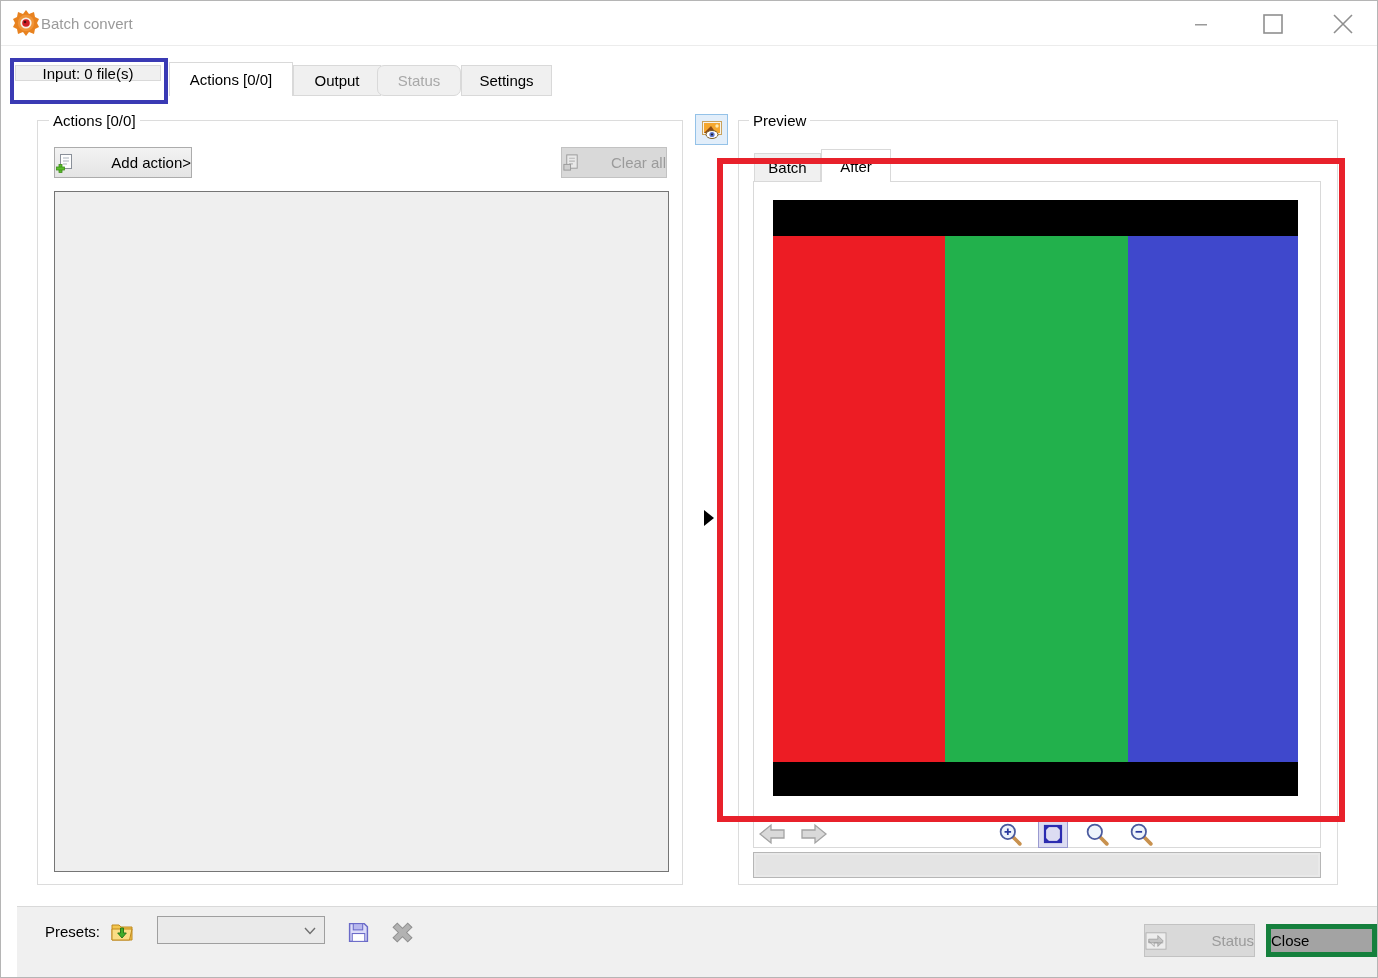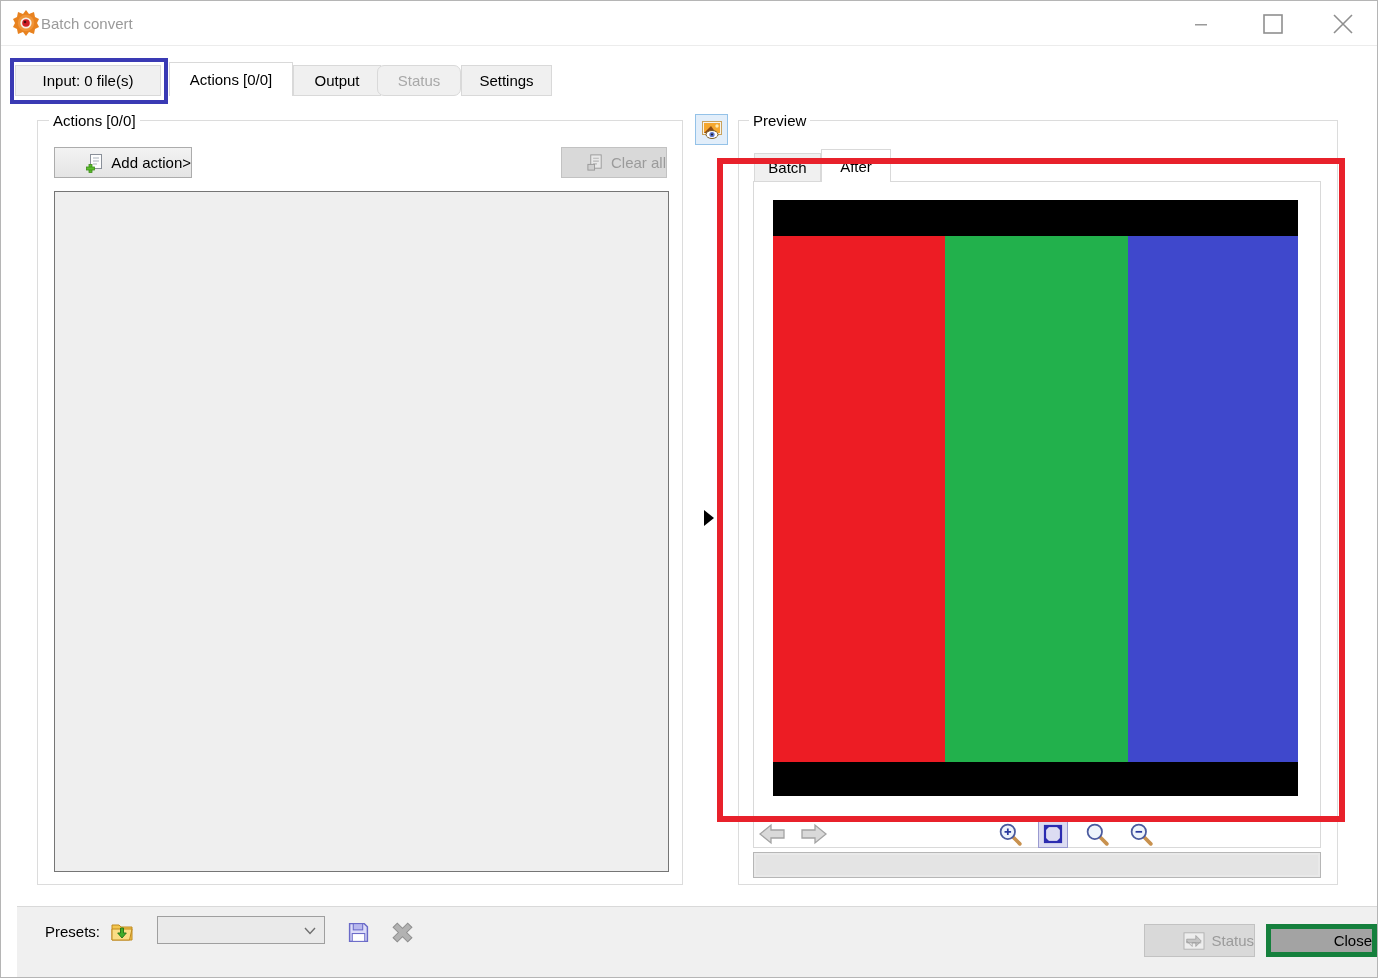--- a/index.html
+++ b/index.html
@@ -19,21 +19,21 @@
   
   .tab { position:absolute; display:flex; align-items:center; justify-content:center;
          background:#f0f0f0; border:1px solid #d9d9d9; }
   .tab.active { background:#fff; border-bottom:none; z-index:2; }
   .tab.disabled { color:#a8a8a8;border-radius:7px; }
 
   
   .groupbox { position:absolute; border:1px solid #dcdcdc; background:transparent; }
   .group-label { position:absolute; background:#fff; padding:0 4px; z-index:3; }
 
-  .btn { position:absolute; display:flex; align-items:center; justify-content:flex-end; gap:6px;
+  .btn { position:absolute; display:flex; align-items:center; justify-content:space-between; gap:6px;
          background:linear-gradient(#f3f3f3,#e4e4e4); border:1px solid #acacac; color:#000; }
   .btn.disabled { background:#d9d9d9; border-color:#c2c2c2; color:#9b9b9b; }
 
   .empty-list { position:absolute; background:#efefef; border:1px solid #757575; }
 
   .preview-toggle { position:absolute; background:#e2eefa; border:1px solid #94c2e8;
                     display:flex; align-items:center; justify-content:center; }
 
   .ptab { position:absolute; display:flex; align-items:center; justify-content:center;
           background:#f0f0f0; border:1px solid #d9d9d9; }
@@ -81,21 +81,21 @@
         <rect x="2" y="2" width="18" height="18" fill="none" stroke="#8f8f8f" stroke-width="1.6"></rect>
       </svg>
     </div>
     <div class="abs win-btn" style="left:1320px">
       <svg width="22" height="22" viewBox="0 0 22 22">
         <path d="M2 2 L20 20 M20 2 L2 20" stroke="#8f8f8f" stroke-width="1.6"></path>
       </svg>
     </div>
   </div>
 
-  <div class="tab" style="left:14px;top:64px;width:146px;height:31px">
+  <div class="tab" style="left:14px;top:64px;width:146px;height:16px">
     <span>Input: 0 file(s)</span>
   </div>
   <div class="tab active" style="left:168px;top:61px;width:124px;height:34px">
     <span>Actions [0/0]</span>
   </div>
   <div class="tab" style="left:292px;top:64px;width:88px;height:31px">
     <span>Output</span>
   </div>
   <div class="tab disabled" style="left:376px;top:64px;width:84px;height:31px">
     <span>Status</span>

